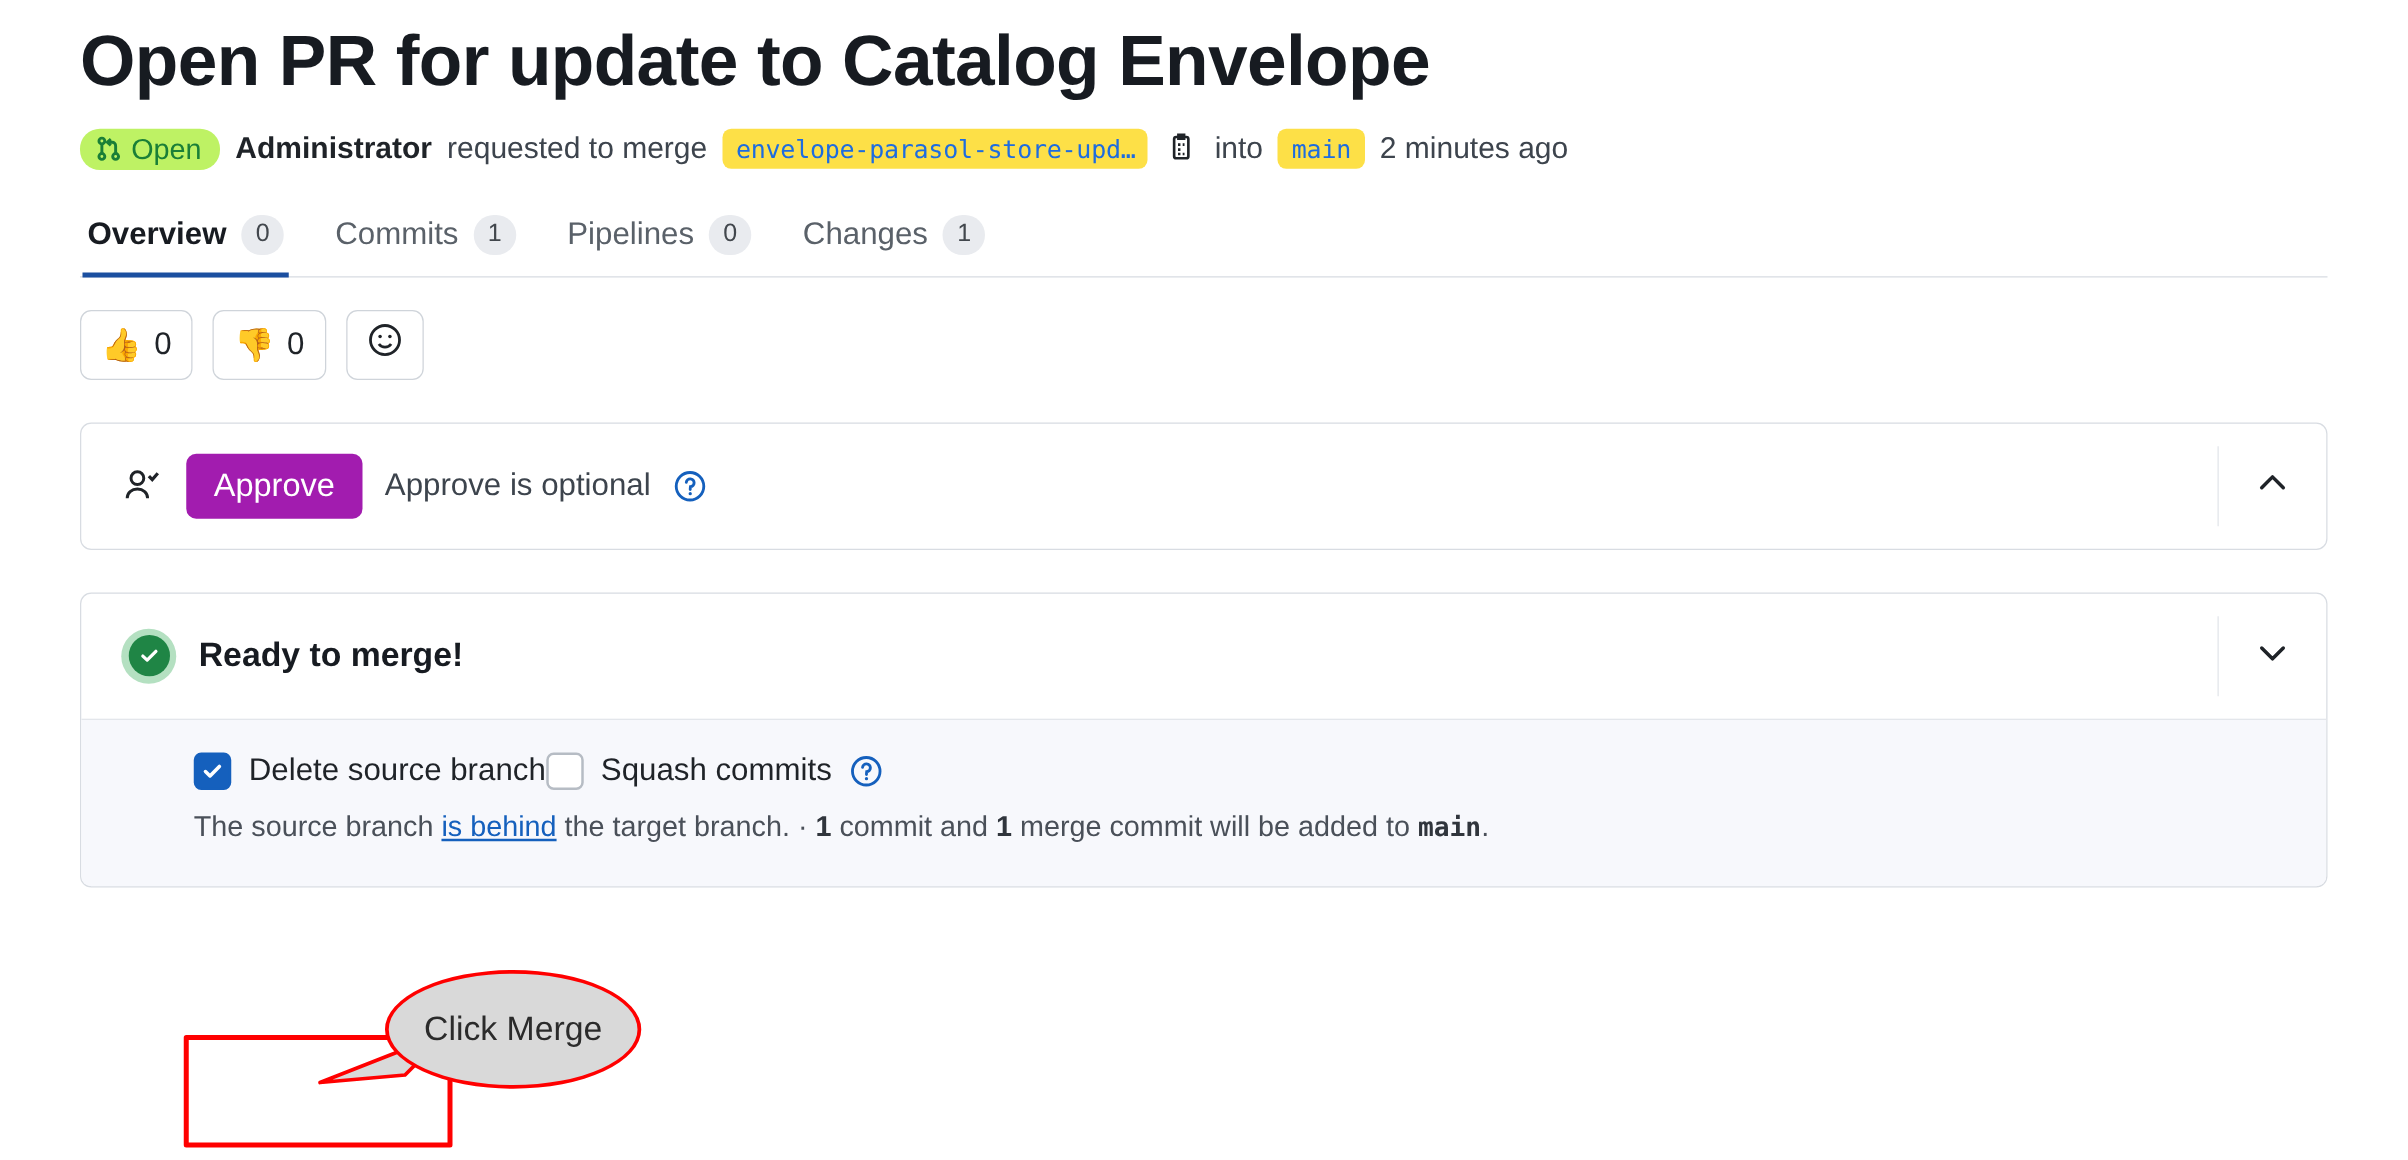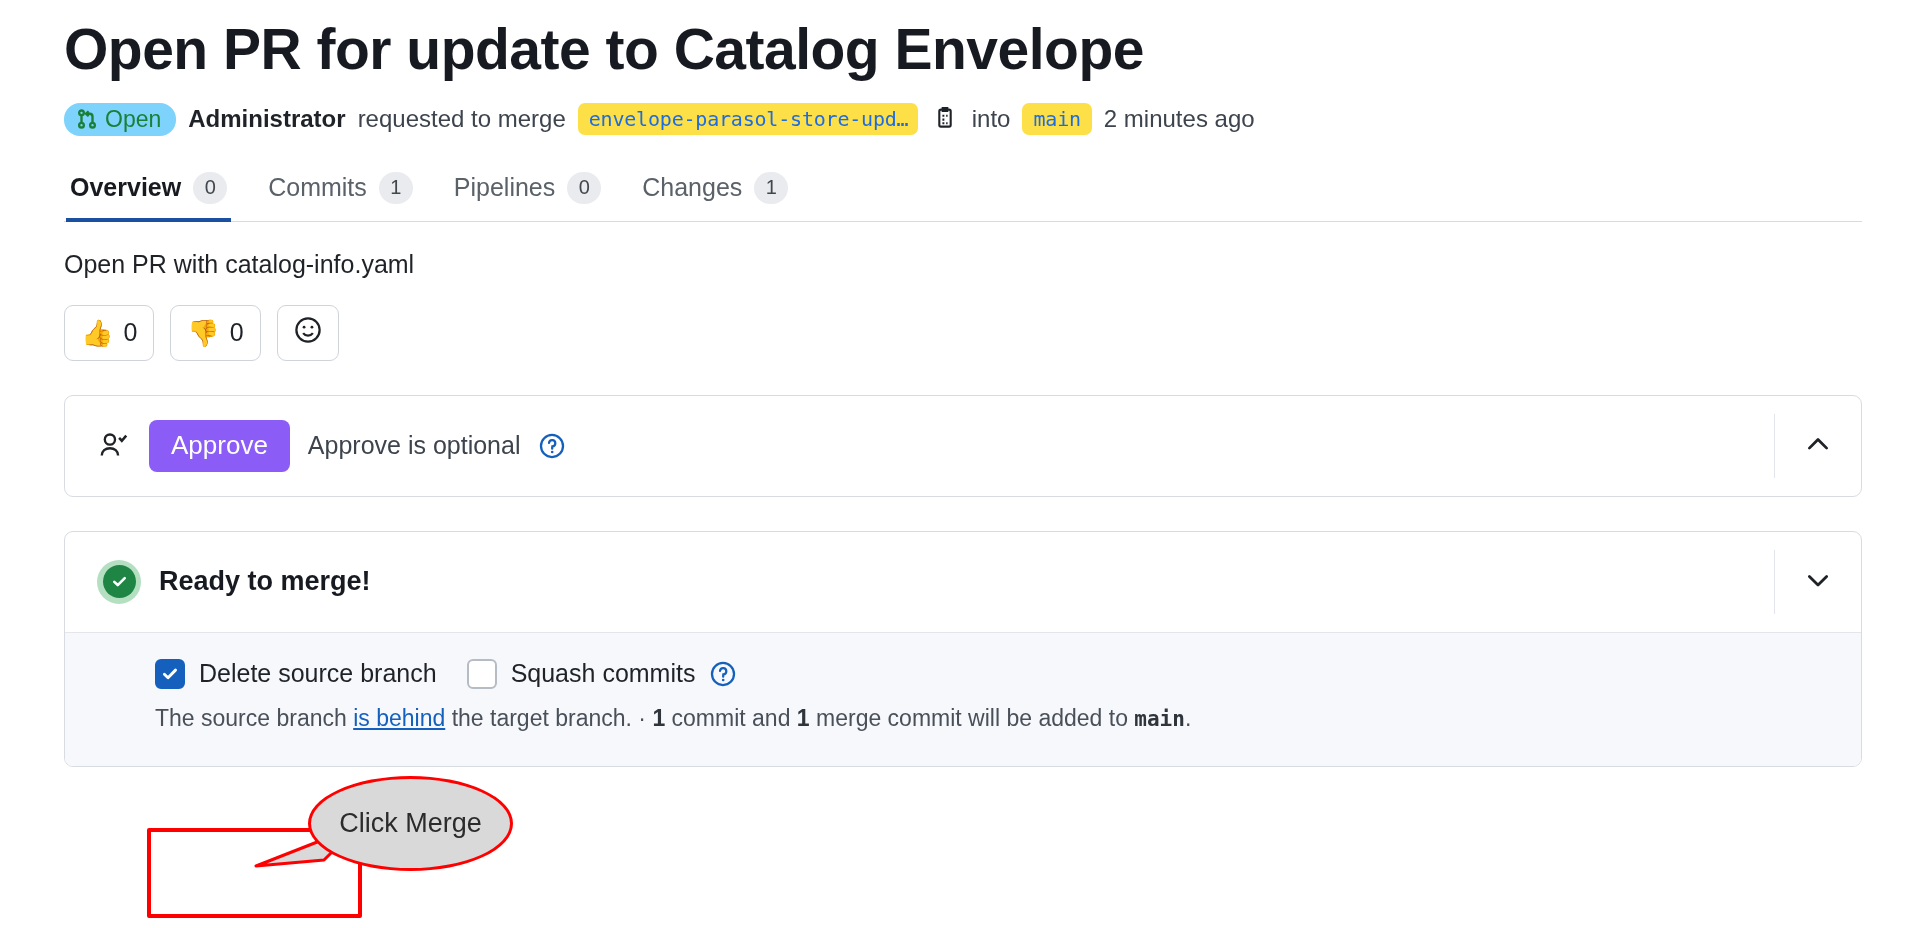--- a/index.html
+++ b/index.html
@@ -29,21 +29,21 @@
     align-items: center;
     gap: 12px;
     margin-top: 22px;
     font-size: 24px;
     color: #3d444d;
   }
   .state-badge {
     display: inline-flex;
     align-items: center;
     gap: 7px;
-    background: #7dd3fc;
+    background: #bef264;
     color: #1a7f37;
     border-radius: 16px;
     padding: 5px 15px 5px 12px;
     font-size: 23px;
     line-height: 1;
     font-weight: 400;
   }
   .state-badge svg { display: block; }
   .meta-strong { font-weight: 700; color: #1f2328; }
   .branch-chip {
@@ -144,21 +144,21 @@
     width: 86px;
     display: flex;
     align-items: center;
     justify-content: center;
     align-self: stretch;
     color: #1f2328;
     cursor: pointer;
   }
 
   .btn-primary {
-    background: #8b5cf6;
+    background: #a21caf;
     color: #ffffff;
     border: none;
     border-radius: 8px;
     font-size: 26px;
     font-family: "Liberation Sans", sans-serif;
     padding: 11px 22px;
     cursor: pointer;
     line-height: 1.15;
   }
   .approval-note { font-size: 25px; color: #3d444d; }
@@ -178,21 +178,21 @@
     border-radius: 50%;
     background: #1f8545;
     display: flex; align-items: center; justify-content: center;
   }
 
   .merge-body {
     background: #f7f8fc;
     border-top: 1px solid #e3e6eb;
     padding: 26px 0 34px 90px;
   }
-  .merge-options { display: flex; align-items: center; gap: 30px; }
+  .merge-options { display: flex; align-items: center; }
   .opt { display: flex; align-items: center; gap: 14px; font-size: 25px; color: #1f2328; cursor: pointer; }
   .cb {
     width: 30px; height: 30px;
     border-radius: 6px;
     border: 2px solid #b6bcc4;
     background: #ffffff;
     display: inline-flex; align-items: center; justify-content: center;
     flex: none;
   }
   .cb.checked { background: #1560bd; border-color: #1560bd; }
@@ -296,21 +296,20 @@
     <div class="tab">
       <span>Pipelines</span>
       <span class="tab-count">0</span>
     </div>
     <div class="tab">
       <span>Changes</span>
       <span class="tab-count">1</span>
     </div>
   </div>
 
-  <div class="description">Open PR with catalog-info.yaml</div>
 
   <div class="reactions">
     <button class="reaction-btn">
       <span class="emoji">👍</span>
       <span>0</span>
     </button>
     <button class="reaction-btn">
       <span class="emoji">👎</span>
       <span>0</span>
     </button>

